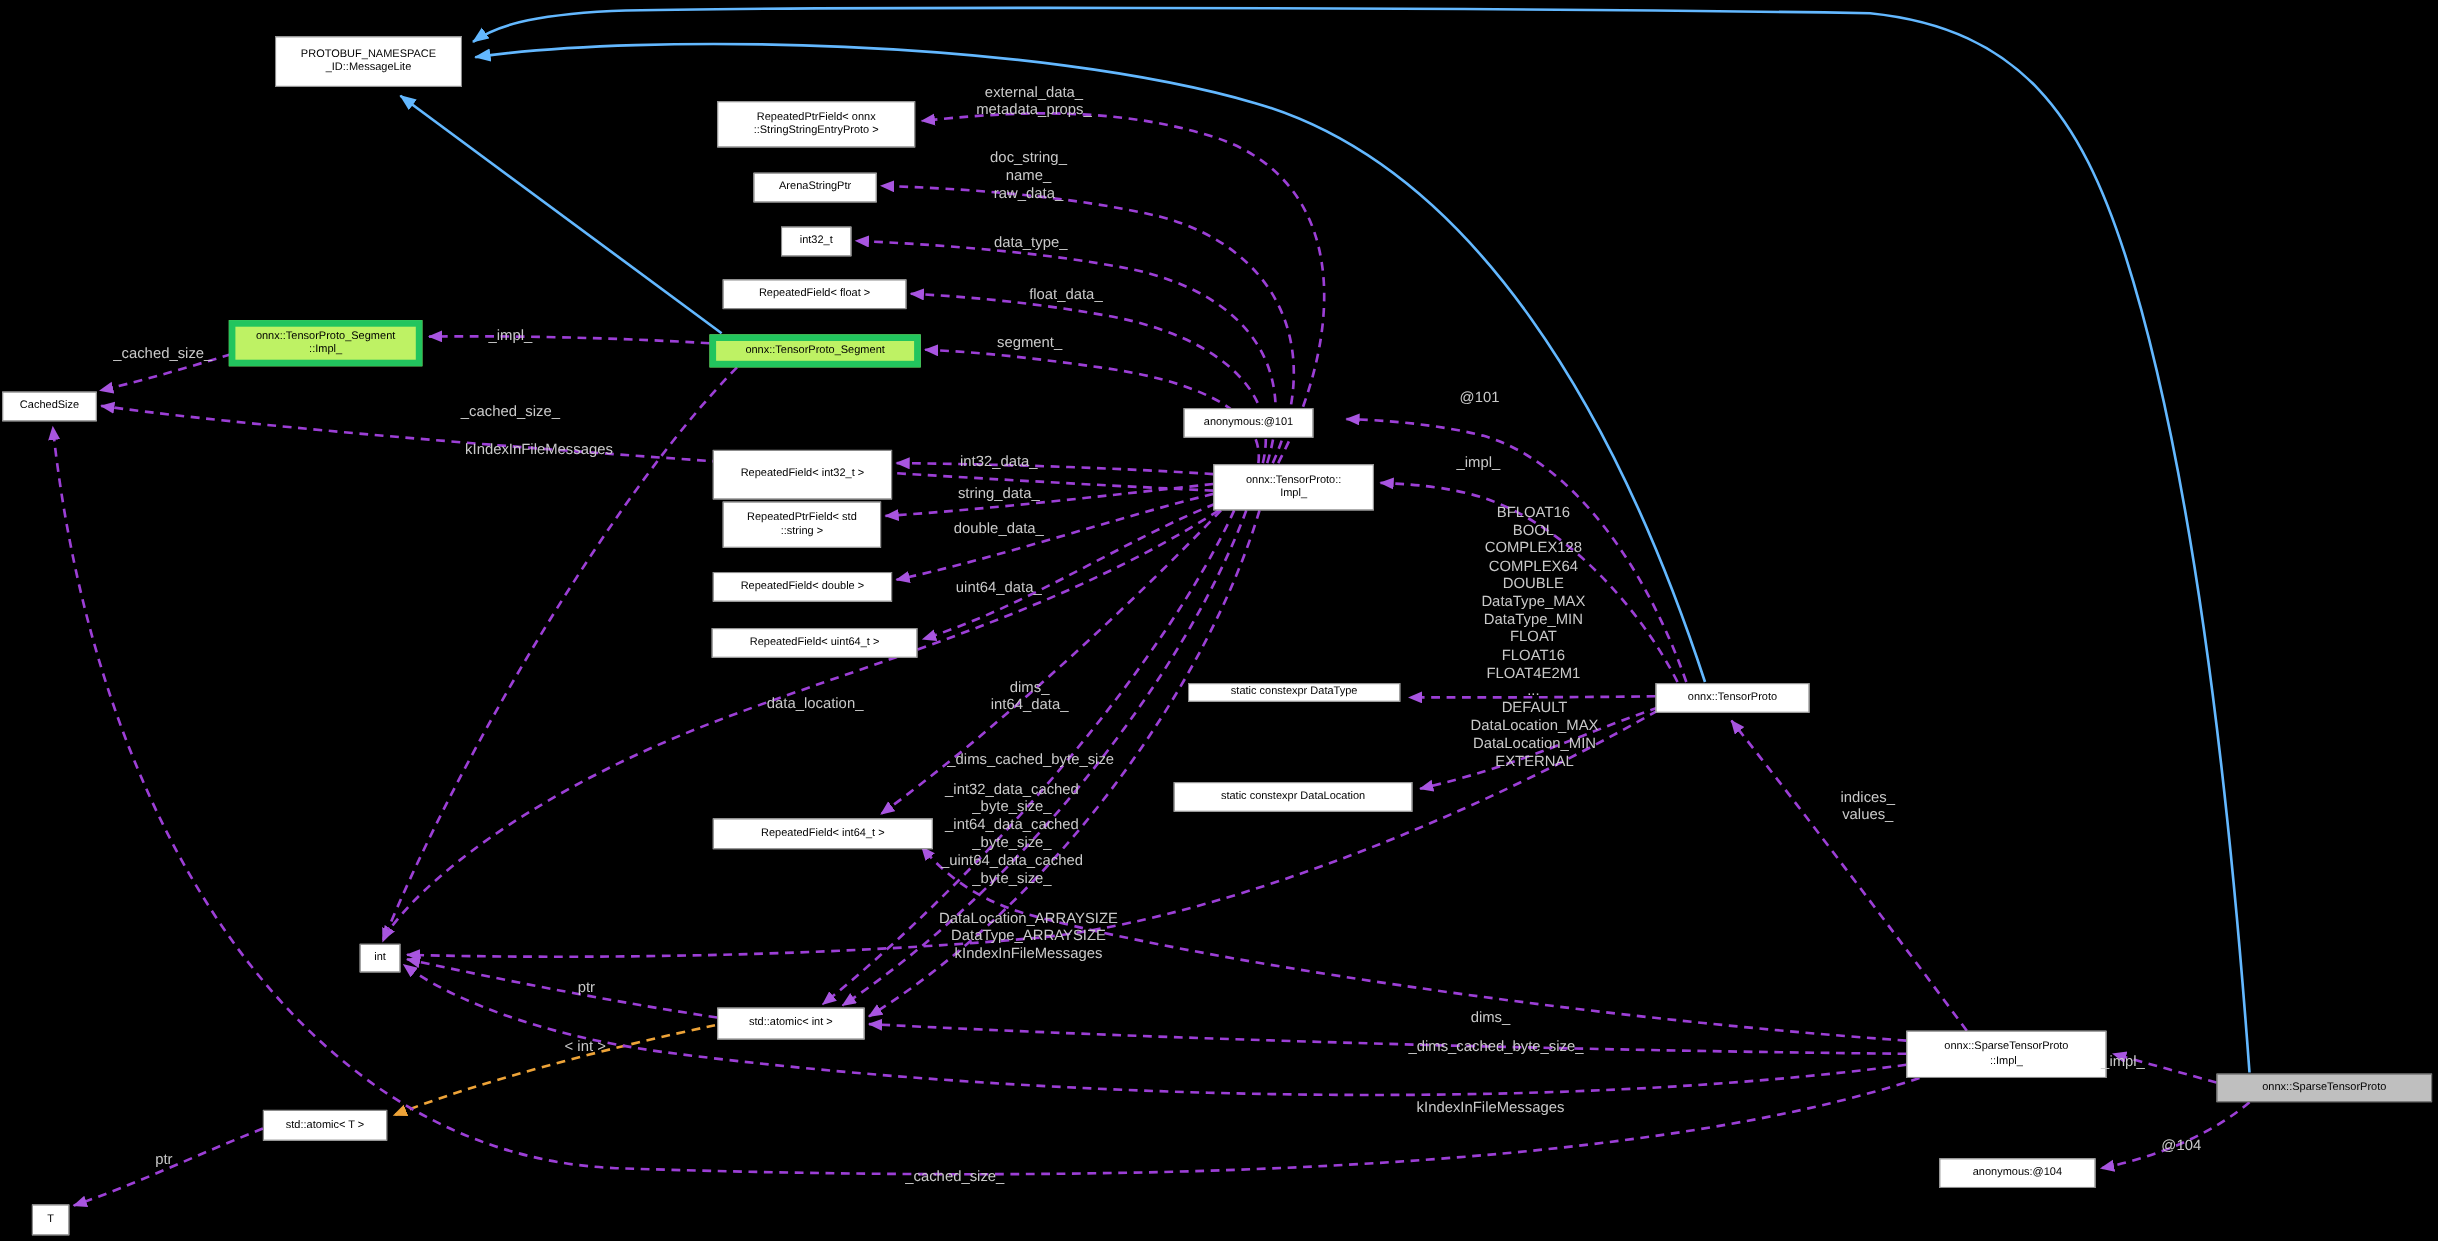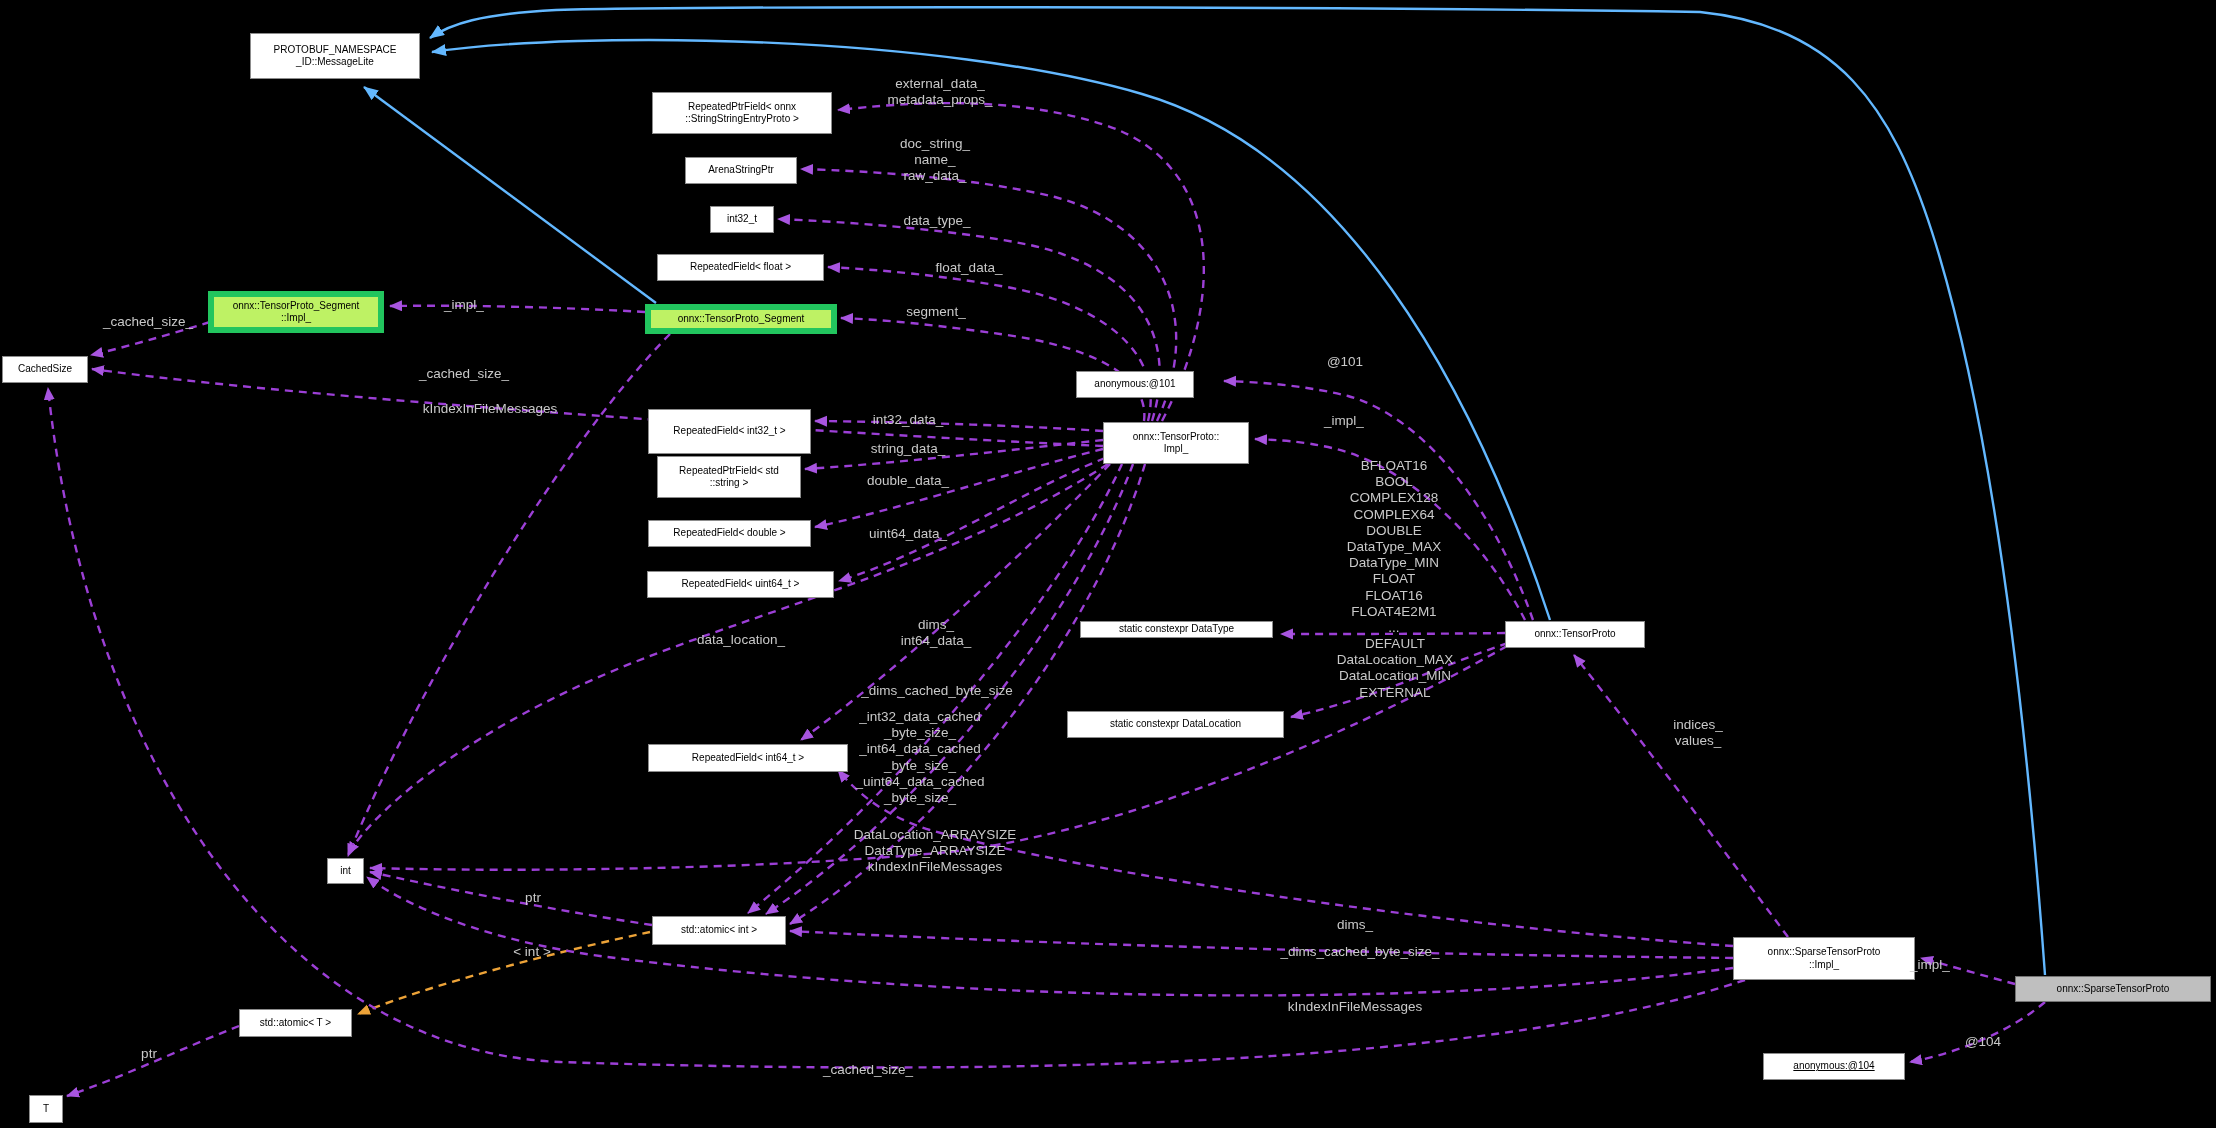--- a/index.html
+++ b/index.html
@@ -96,21 +96,21 @@
     <div class="node" style="left: 1067px; top: 711px; width: 217px; height: 27px;">static constexpr DataLocation</div>
     <div class="node" style="left: 1505px; top: 621px; width: 140px; height: 27px;">onnx::TensorProto</div>
     <div class="node" style="left: 648px; top: 744px; width: 200px; height: 28px;">RepeatedField&lt; int64_t &gt;</div>
     <div class="node" style="left: 327px; top: 858px; width: 37px; height: 26px;">int</div>
     <div class="node" style="left: 652px; top: 916px; width: 134px; height: 29px;">std::atomic&lt; int &gt;</div>
     <div class="node" style="left: 239px; top: 1009px; width: 113px; height: 28px;">std::atomic&lt; T &gt;</div>
     <div class="node" style="left: 29px; top: 1095px; width: 34px; height: 28px;">T</div>
     <div class="node" style="left: 1733px; top: 937px; width: 182px; height: 43px;">onnx::SparseTensorProto
 ::Impl_</div>
     <div class="node current" style="left: 2015px; top: 976px; width: 196px; height: 26px;">onnx::SparseTensorProto</div>
-    <div class="node" style="left: 1763px; top: 1053px; width: 142px; height: 27px; text-decoration: underline;">anonymous:@104</div>
+    <div class="node" style="left: 1763px; top: 1053px; width: 142px; height: 27px;">anonymous:@104</div>
     <div class="elabel" style="left: 940px; top: 92px;">external_data_
 metadata_props_</div>
     <div class="elabel" style="left: 935px; top: 160px;">doc_string_
 name_
 raw_data_</div>
     <div class="elabel" style="left: 937px; top: 221px;">data_type_</div>
     <div class="elabel" style="left: 969px; top: 268px;">float_data_</div>
     <div class="elabel" style="left: 936px; top: 312px;">segment_</div>
     <div class="elabel" style="left: 464px; top: 305px;">_impl_</div>
     <div class="elabel" style="left: 148px; top: 322px;">_cached_size_</div>

